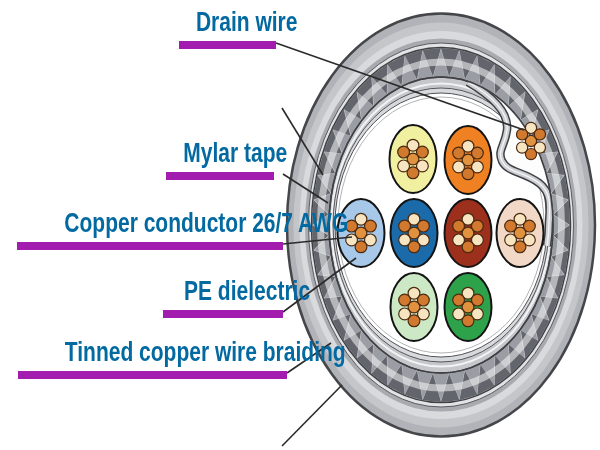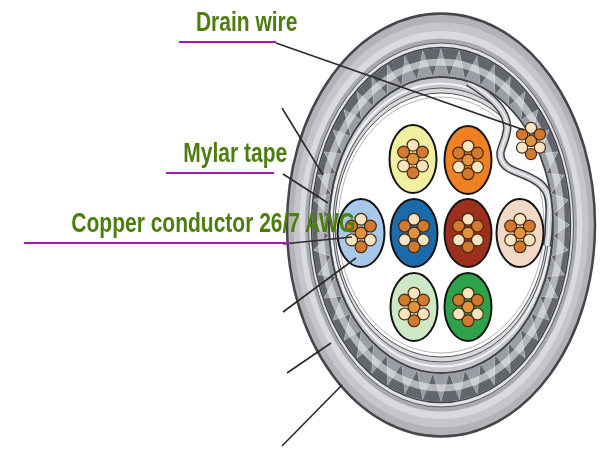--- a/index.html
+++ b/index.html
@@ -1,18 +1,18 @@
 <!DOCTYPE html>
 <html><head>
 <meta charset="utf-8">
 <style>
   html,body{margin:0;padding:0;background:#fff;}
   .stage{position:relative;width:600px;height:450px;background:#fff;overflow:hidden;
          font-family:"Liberation Sans",sans-serif;}
-  .lbl{position:absolute;border-bottom:2px solid #a21caf;color:#4d7c0f;
+  .lbl{position:absolute;border-bottom:8px solid #a21caf;color:#0369a1;
        font-weight:700;font-size:28px;line-height:1;}
   .lbl span{display:inline-block;transform:scaleX(.75);transform-origin:center bottom;
             white-space:nowrap;padding-bottom:5px;}
   svg{position:absolute;left:0;top:0;}
 </style>
 </head>
 <body>
 
 <div class="stage">
 
@@ -245,14 +245,16 @@
       <line x1="283" y1="174" x2="328" y2="203"></line>
       <line x1="283" y1="244" x2="352" y2="237"></line>
       <line x1="283" y1="312" x2="356" y2="258"></line>
       <line x1="287" y1="373" x2="331" y2="343"></line>
       <line x1="282" y1="446" x2="342" y2="385"></line>
     </g>
   </svg>
 
   <div class="lbl" style="left:179px;top:8px;width:97px"><span>Drain wire</span></div>
   <div class="lbl" style="left:166px;top:139px;width:108px"><span>Mylar tape</span></div>
-  <div class="lbl" style="left:24px;top:209px;width:266px"><span>Copper conductor 26/7 AWG</span></div>
+  <div class="lbl" style="left:17px;top:209px;width:266px"><span>Copper conductor 26/7 AWG</span></div>
+  <div class="lbl" style="left:163px;top:277px;width:120px"><span>PE dielectric</span></div>
+  <div class="lbl" style="left:18px;top:338px;width:269px"><span>Tinned copper wire braiding</span></div>
 </div>
 
 </body></html>

